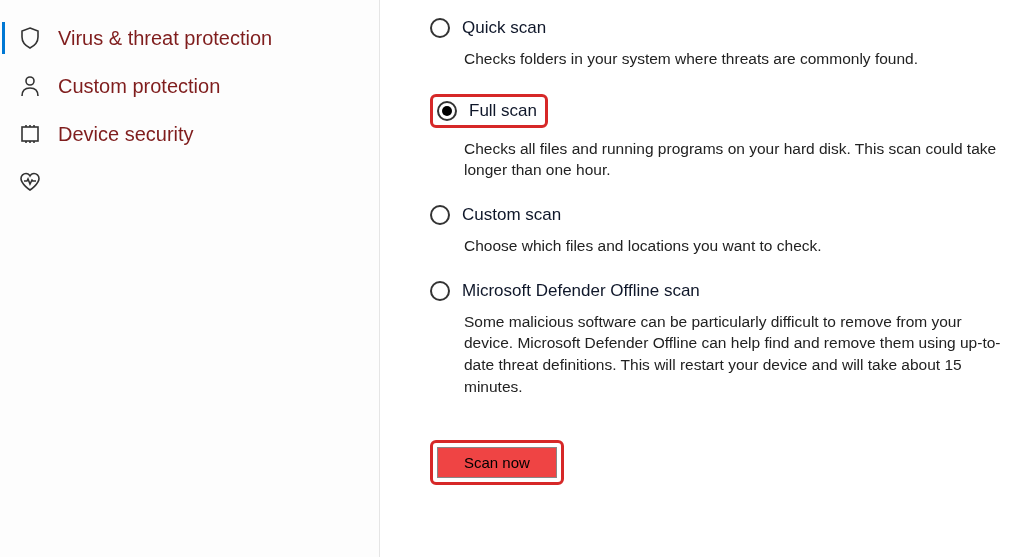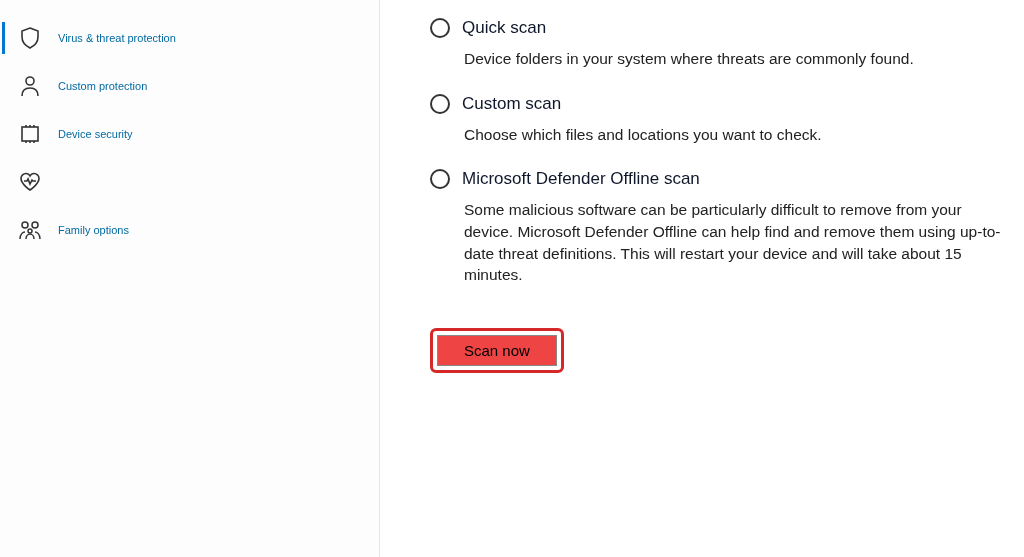--- a/index.html
+++ b/index.html
@@ -45,22 +45,22 @@
   .sidebar-icon {
     width: 24px;
     height: 24px;
     margin-right: 16px;
     display: flex;
     align-items: center;
     justify-content: center;
     color: #333;
   }
   .sidebar-label {
-    font-size: 11px;
-    color: #0369a1;
+    font-size: 20px;
+    color: #7f1d1d;
   }
 
   .main {
     flex: 1;
     padding: 18px 12px 0 50px;
   }
   .option {
     margin-bottom: 24px;
   }
   .option-row {
@@ -164,46 +164,42 @@
 
     <div class="sidebar-item">
       <span class="sidebar-icon">
         <svg width="22" height="20" viewBox="0 0 22 20" fill="none" stroke="currentColor" stroke-width="1.6">
             <path d="M11 18 C11 18 2 12 2 6.5 C2 3.5 4.5 1.5 7 1.5 C9 1.5 10.5 3 11 4 C11.5 3 13 1.5 15 1.5 C17.5 1.5 20 3.5 20 6.5 C20 12 11 18 11 18 Z"></path>
             <path d="M5 9 H8 L9 7 L11 12 L13 8 L14 9 H17"></path>
           </svg>
       </span>
     </div>
 
-    <div class="sidebar-item">
-      <span class="sidebar-icon">
-        <svg width="24" height="20" viewBox="0 0 24 20" fill="none" stroke="currentColor" stroke-width="1.5">
-            <circle cx="7" cy="5" r="3"></circle>
-            <circle cx="17" cy="5" r="3"></circle>
-            <circle cx="12" cy="11" r="2"></circle>
-            <path d="M2 19 C2 14 5 12 7 12"></path>
-            <path d="M22 19 C22 14 19 12 17 12"></path>
-            <path d="M8 19 C8 16 10 14 12 14 C14 14 16 16 16 19"></path>
-          </svg>
-      </span>
-      <span class="sidebar-label">Family options</span>
-    </div>
 
   </nav>
 
   <main class="main">
 
     <div class="option">
       <div class="option-row">
         <span class="radio"></span>
         <span class="option-title">Quick scan</span>
       </div>
-      <div class="option-desc">Device folders in your system where threats are commonly found.</div>
-    </div>
-
+      <div class="option-desc">Checks folders in your system where threats are commonly found.</div>
+    </div>
+
+    <div class="option">
+      <div class="option-row">
+        <span class="highlight-box">
+          <span class="radio selected"></span>
+          <span class="option-title">Full scan</span>
+        </span>
+      </div>
+      <div class="option-desc">Checks all files and running programs on your hard disk. This scan could take longer than one hour.</div>
+    </div>
 
     <div class="option">
       <div class="option-row">
         <span class="radio"></span>
         <span class="option-title">Custom scan</span>
       </div>
       <div class="option-desc">Choose which files and locations you want to check.</div>
     </div>
 
     <div class="option">

